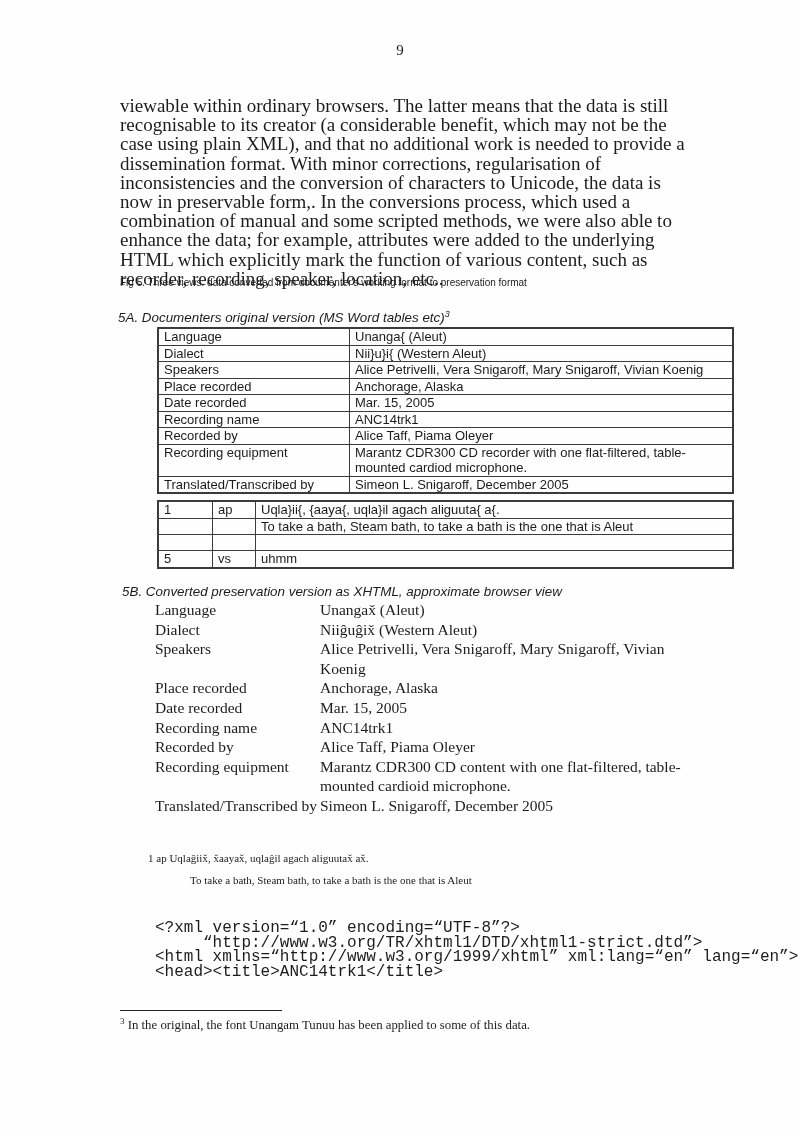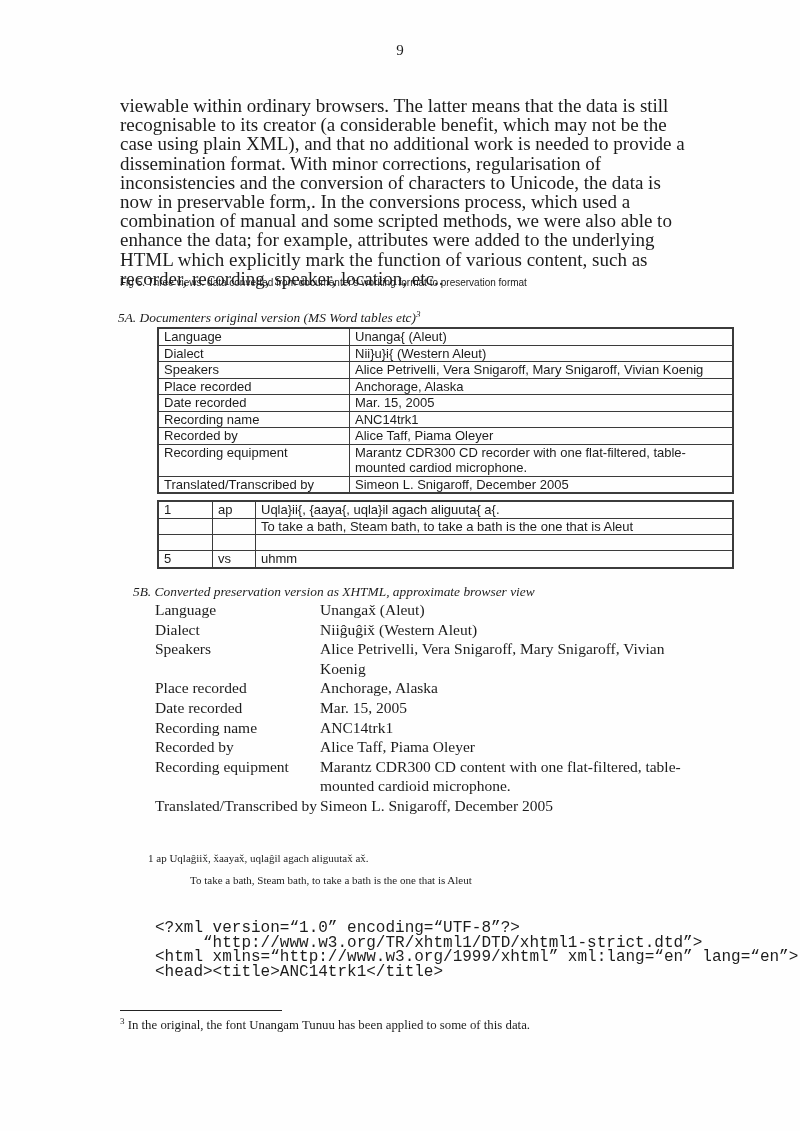--- a/index.html
+++ b/index.html
@@ -9,23 +9,23 @@
     font-family:"Liberation Serif", serif;
   }
   .abs{position:absolute;}
   
   .pagenum{top:42px;left:0;width:800px;text-align:center;font-size:15px;}
   
   .para{top:96px;left:120px;width:578px;font-size:19px;line-height:19.2px;text-align:left;}
   
   .figcap{top:277px;left:120px;width:600px;font-family:"Liberation Sans",sans-serif;font-size:10px;}
   
-  .sechead{font-family:Liberation Serif, serif;font-style:italic;font-size:13.4px;}
+  .sechead{font-family:Liberation Sans, sans-serif;font-style:italic;font-size:13.4px;}
   .h5a{top:309px;left:118px;}
-  .h5b{top:584px;left:133px;}
+  .h5b{top:584px;left:122px;}
   .h5c{top:905px;left:118px;}
   .sechead sup{font-size:9px;font-style:italic;}
   
   table.doc{border-collapse:collapse;table-layout:fixed;width:577px;
     font-family:"Liberation Sans",sans-serif;font-size:13px;
     border:2px solid #3b3b3b;}
   table.doc td{border:1px solid #3b3b3b;padding:0 5px;height:15px;line-height:15.5px;
     vertical-align:top;overflow:hidden;}
   .t1{top:327px;left:157px;}
   .t2{top:500px;left:157px;}

